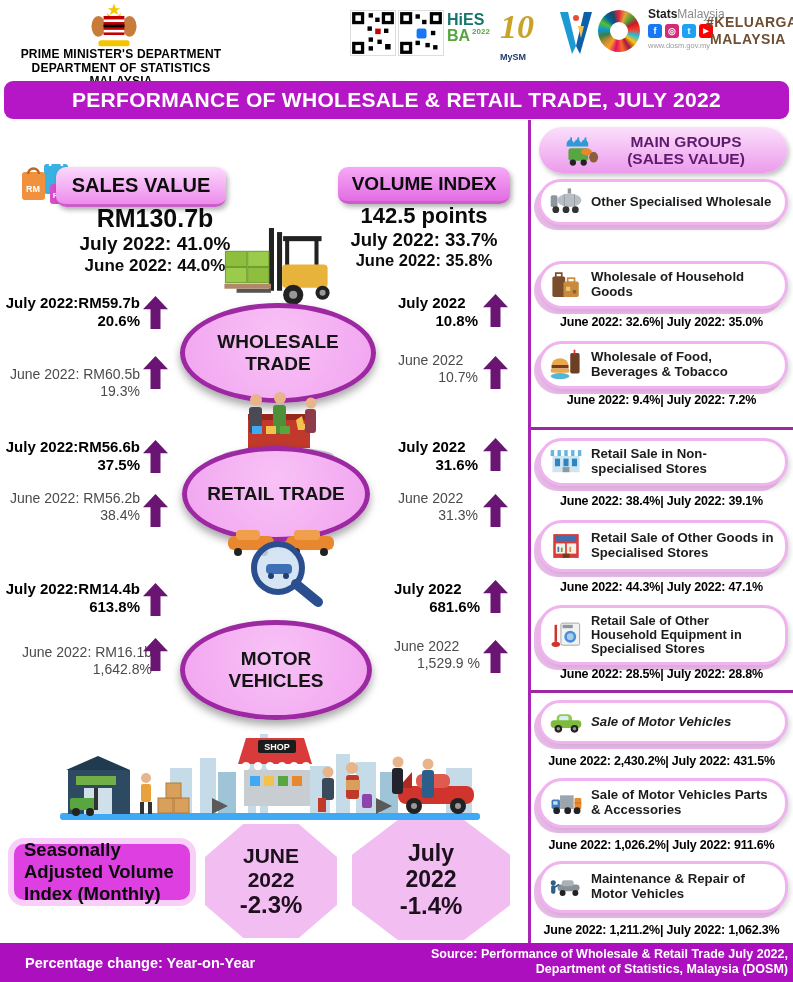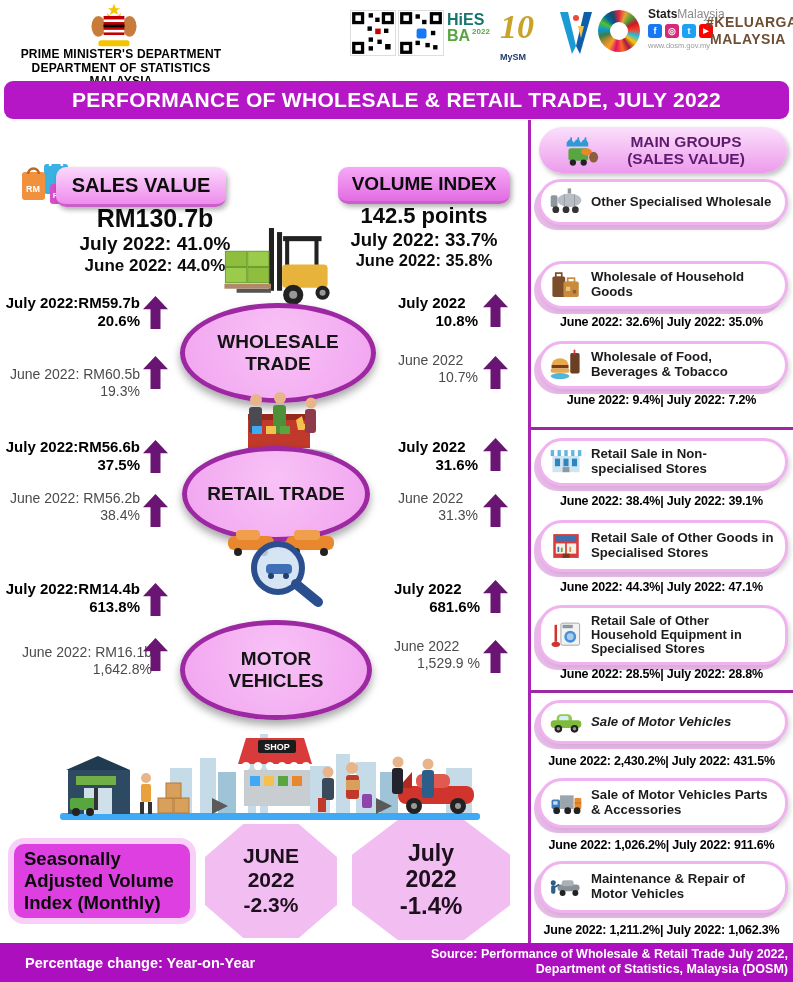--- a/index.html
+++ b/index.html
@@ -33,21 +33,21 @@
            background:linear-gradient(#FBE0FB,#EC9BEC);box-shadow:2px 3px 5px rgba(0,0,0,.25);
            display:flex;align-items:center;}
   .sb-head .t{margin-left:62px;font-weight:bold;font-size:15.5px;line-height:17px;color:#5E1B6E;text-align:center;width:170px;}
   .card{left:538px;width:250px;background:#fff;border:3px solid #F1B3EF;border-radius:24px;
         box-shadow:-4px 5px 0 rgba(214,130,214,.55),2px 3px 5px rgba(0,0,0,.15);
         display:flex;align-items:center;gap:8px;padding:5px 8px;box-sizing:border-box;}
   .card .nm{font-weight:bold;font-size:13.2px;line-height:1.12;color:#1c1c1c;}
   .stats{left:532px;width:259px;text-align:center;font-weight:bold;font-size:12.5px;letter-spacing:-.2px;color:#000;}
   .hdiv{left:531px;width:262px;height:3px;background:#9C28A2;}
   
-  .seasonal{left:8px;top:838px;width:188px;height:86px;background:#DE3FE0;border:6px solid #F7CFF8;
+  .seasonal{left:8px;top:838px;width:188px;height:68px;background:#DE3FE0;border:6px solid #F7CFF8;
             border-radius:16px;box-sizing:border-box;display:flex;align-items:center;
             font-weight:bold;font-size:18.5px;line-height:1.2;color:#0a0a0a;padding:6px 10px;}
   .hex{clip-path:polygon(29% 0,71% 0,100% 29%,100% 71%,71% 100%,29% 100%,0 71%,0 29%);
        background:#F2BEF1;display:flex;flex-direction:column;align-items:center;justify-content:center;
        font-weight:bold;color:#1d0f1d;}
   .footer{left:0;top:943px;width:793px;height:39px;background:#AC10BE;color:#fff;font-weight:bold;}
   
   .soc{width:14px;height:14px;border-radius:3px;color:#fff;font-size:9px;font-weight:bold;
        display:flex;align-items:center;justify-content:center;}
   .sdg{width:42px;height:42px;border-radius:50%;
@@ -359,21 +359,21 @@
     <circle cx="368" cy="54" r="5.5" fill="#E8B48A"></circle>
       <rect x="362" y="60" width="12" height="28" rx="3" fill="#2B5F8A"></rect>
   </svg>
 
   <div class="abs seasonal">
     <span>Seasonally Adjusted Volume Index (Monthly)</span>
   </div>
   <div class="abs hex" style="left:205px;top:824px;width:132px;height:114px;">
     <div style="font-size:21px;line-height:24px;">JUNE</div>
     <div style="font-size:21px;line-height:24px;">2022</div>
-    <div style="font-size:21px;line-height:26px;">-2.3%</div>
+    <div style="font-size:24px;line-height:26px;">-2.3%</div>
   </div>
   <div class="abs hex" style="left:352px;top:820px;width:158px;height:120px;">
     <div style="font-size:23px;line-height:26px;">July</div>
     <div style="font-size:23px;line-height:26px;">2022</div>
     <div style="font-size:24px;line-height:28px;">-1.4%</div>
   </div>
 
   <div class="abs footer">
     <div class="abs" style="left:25px;top:12px;font-size:14.5px;">Percentage change: Year-on-Year</div>
     <div class="abs" style="left:430px;top:4px;width:358px;text-align:right;font-size:12.5px;line-height:15px;">

